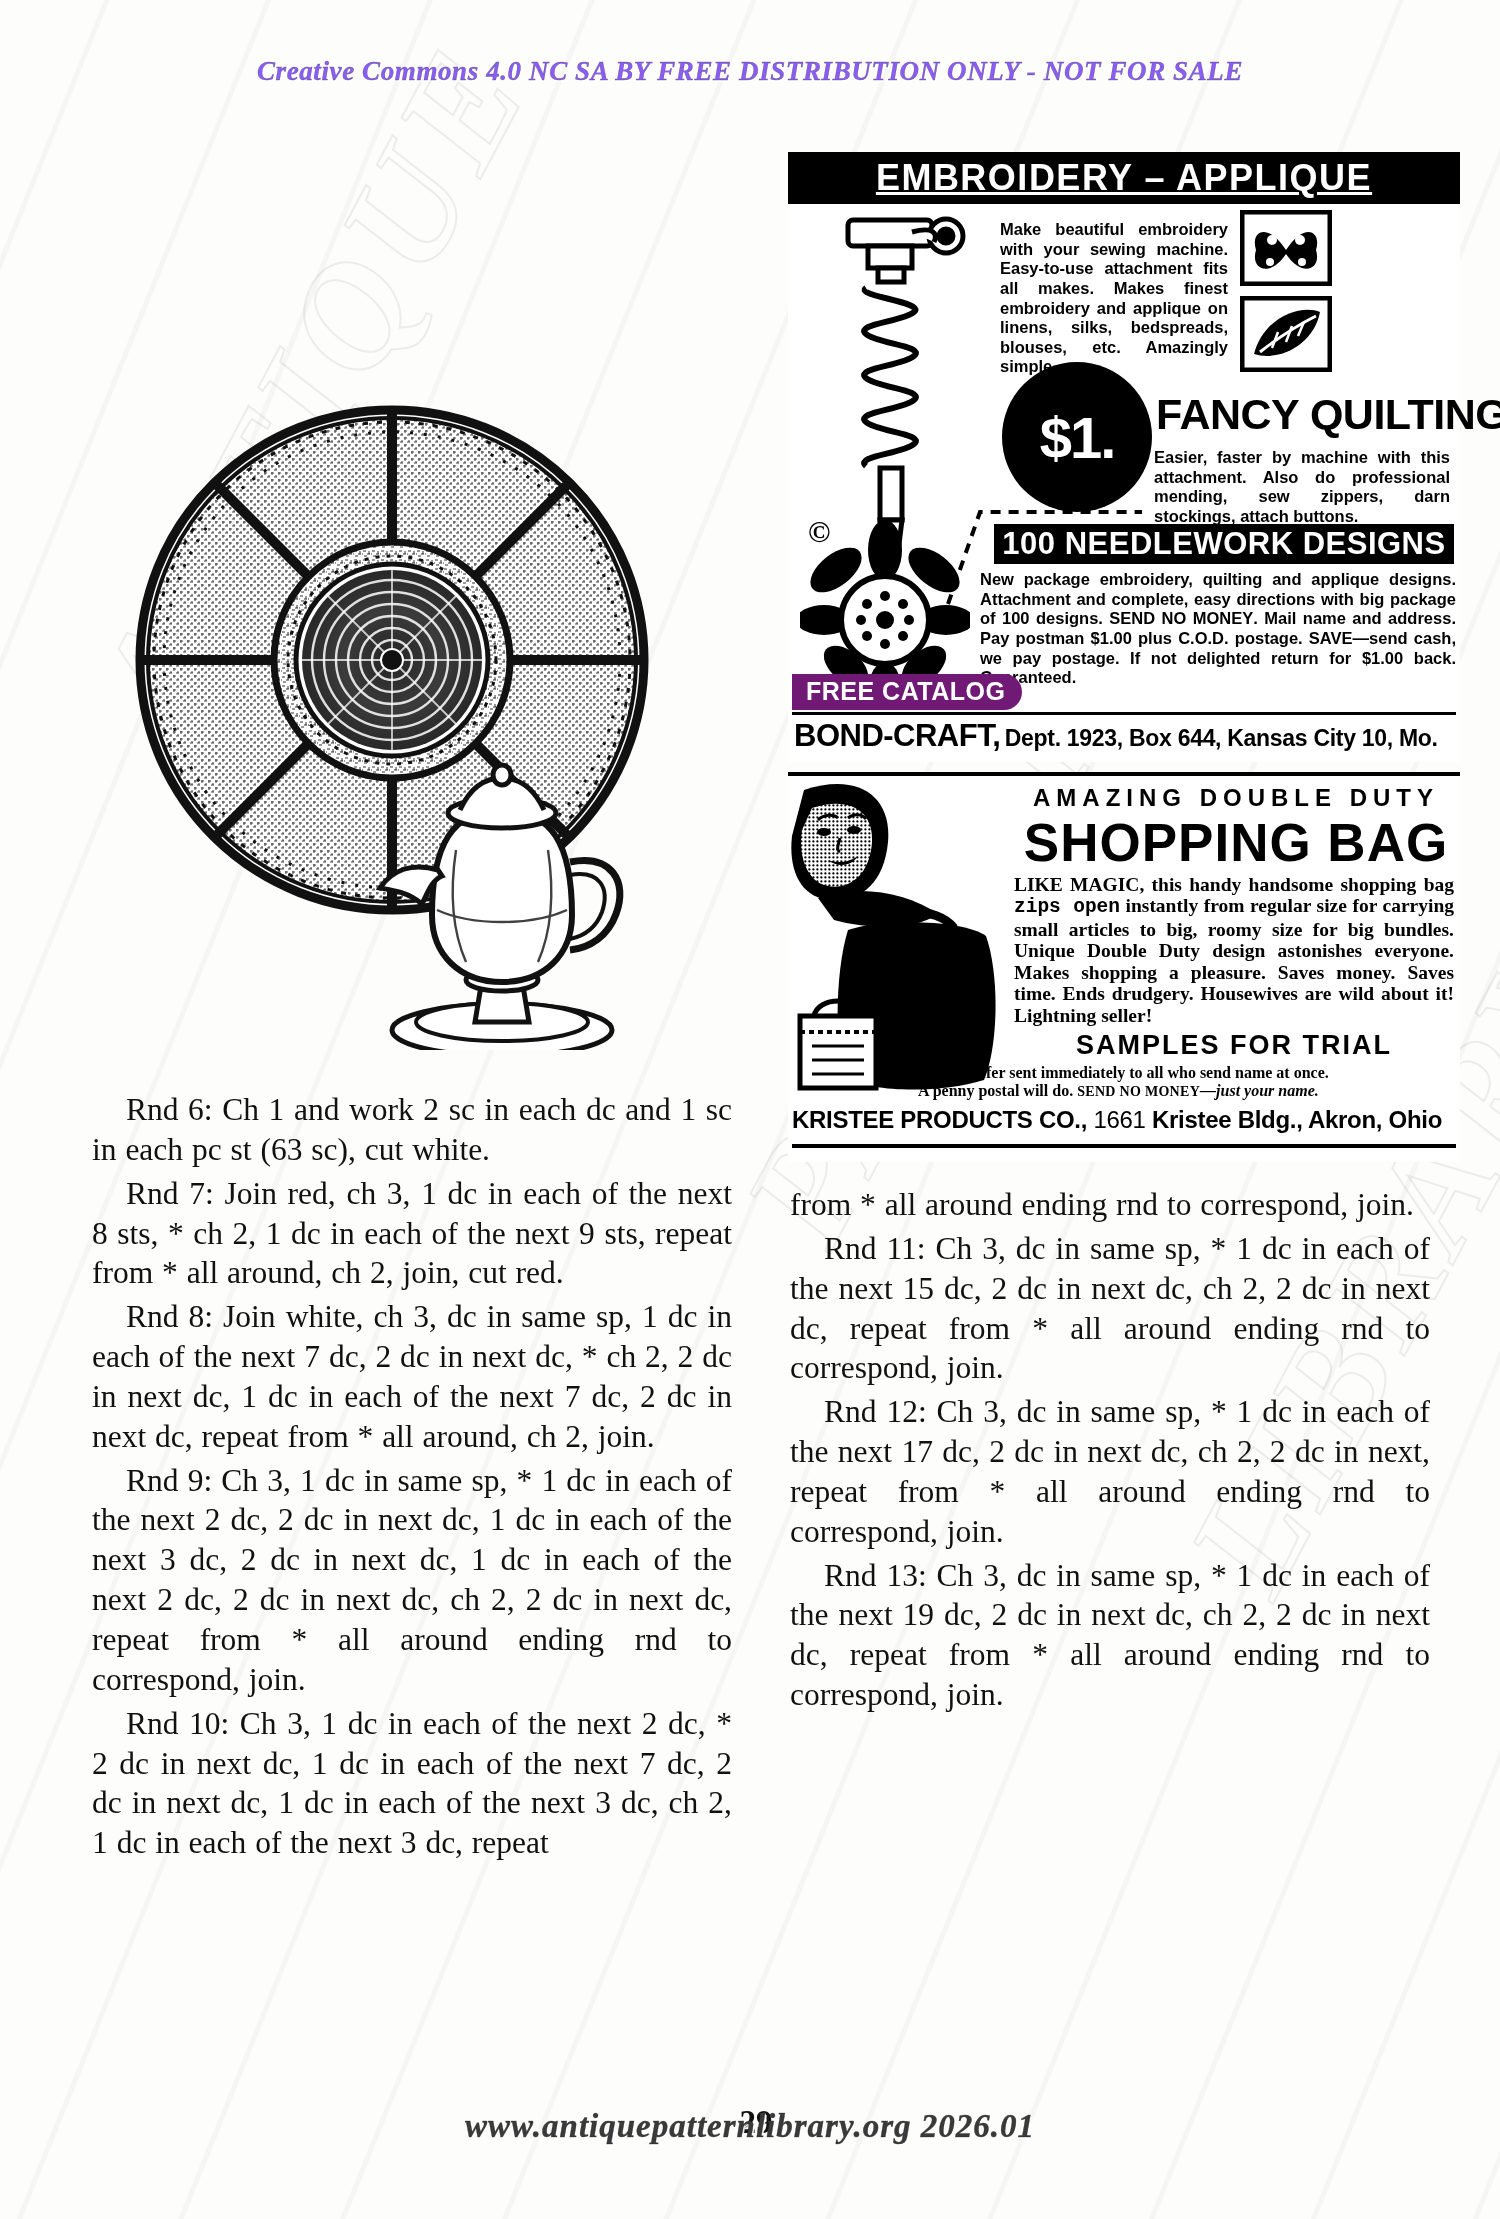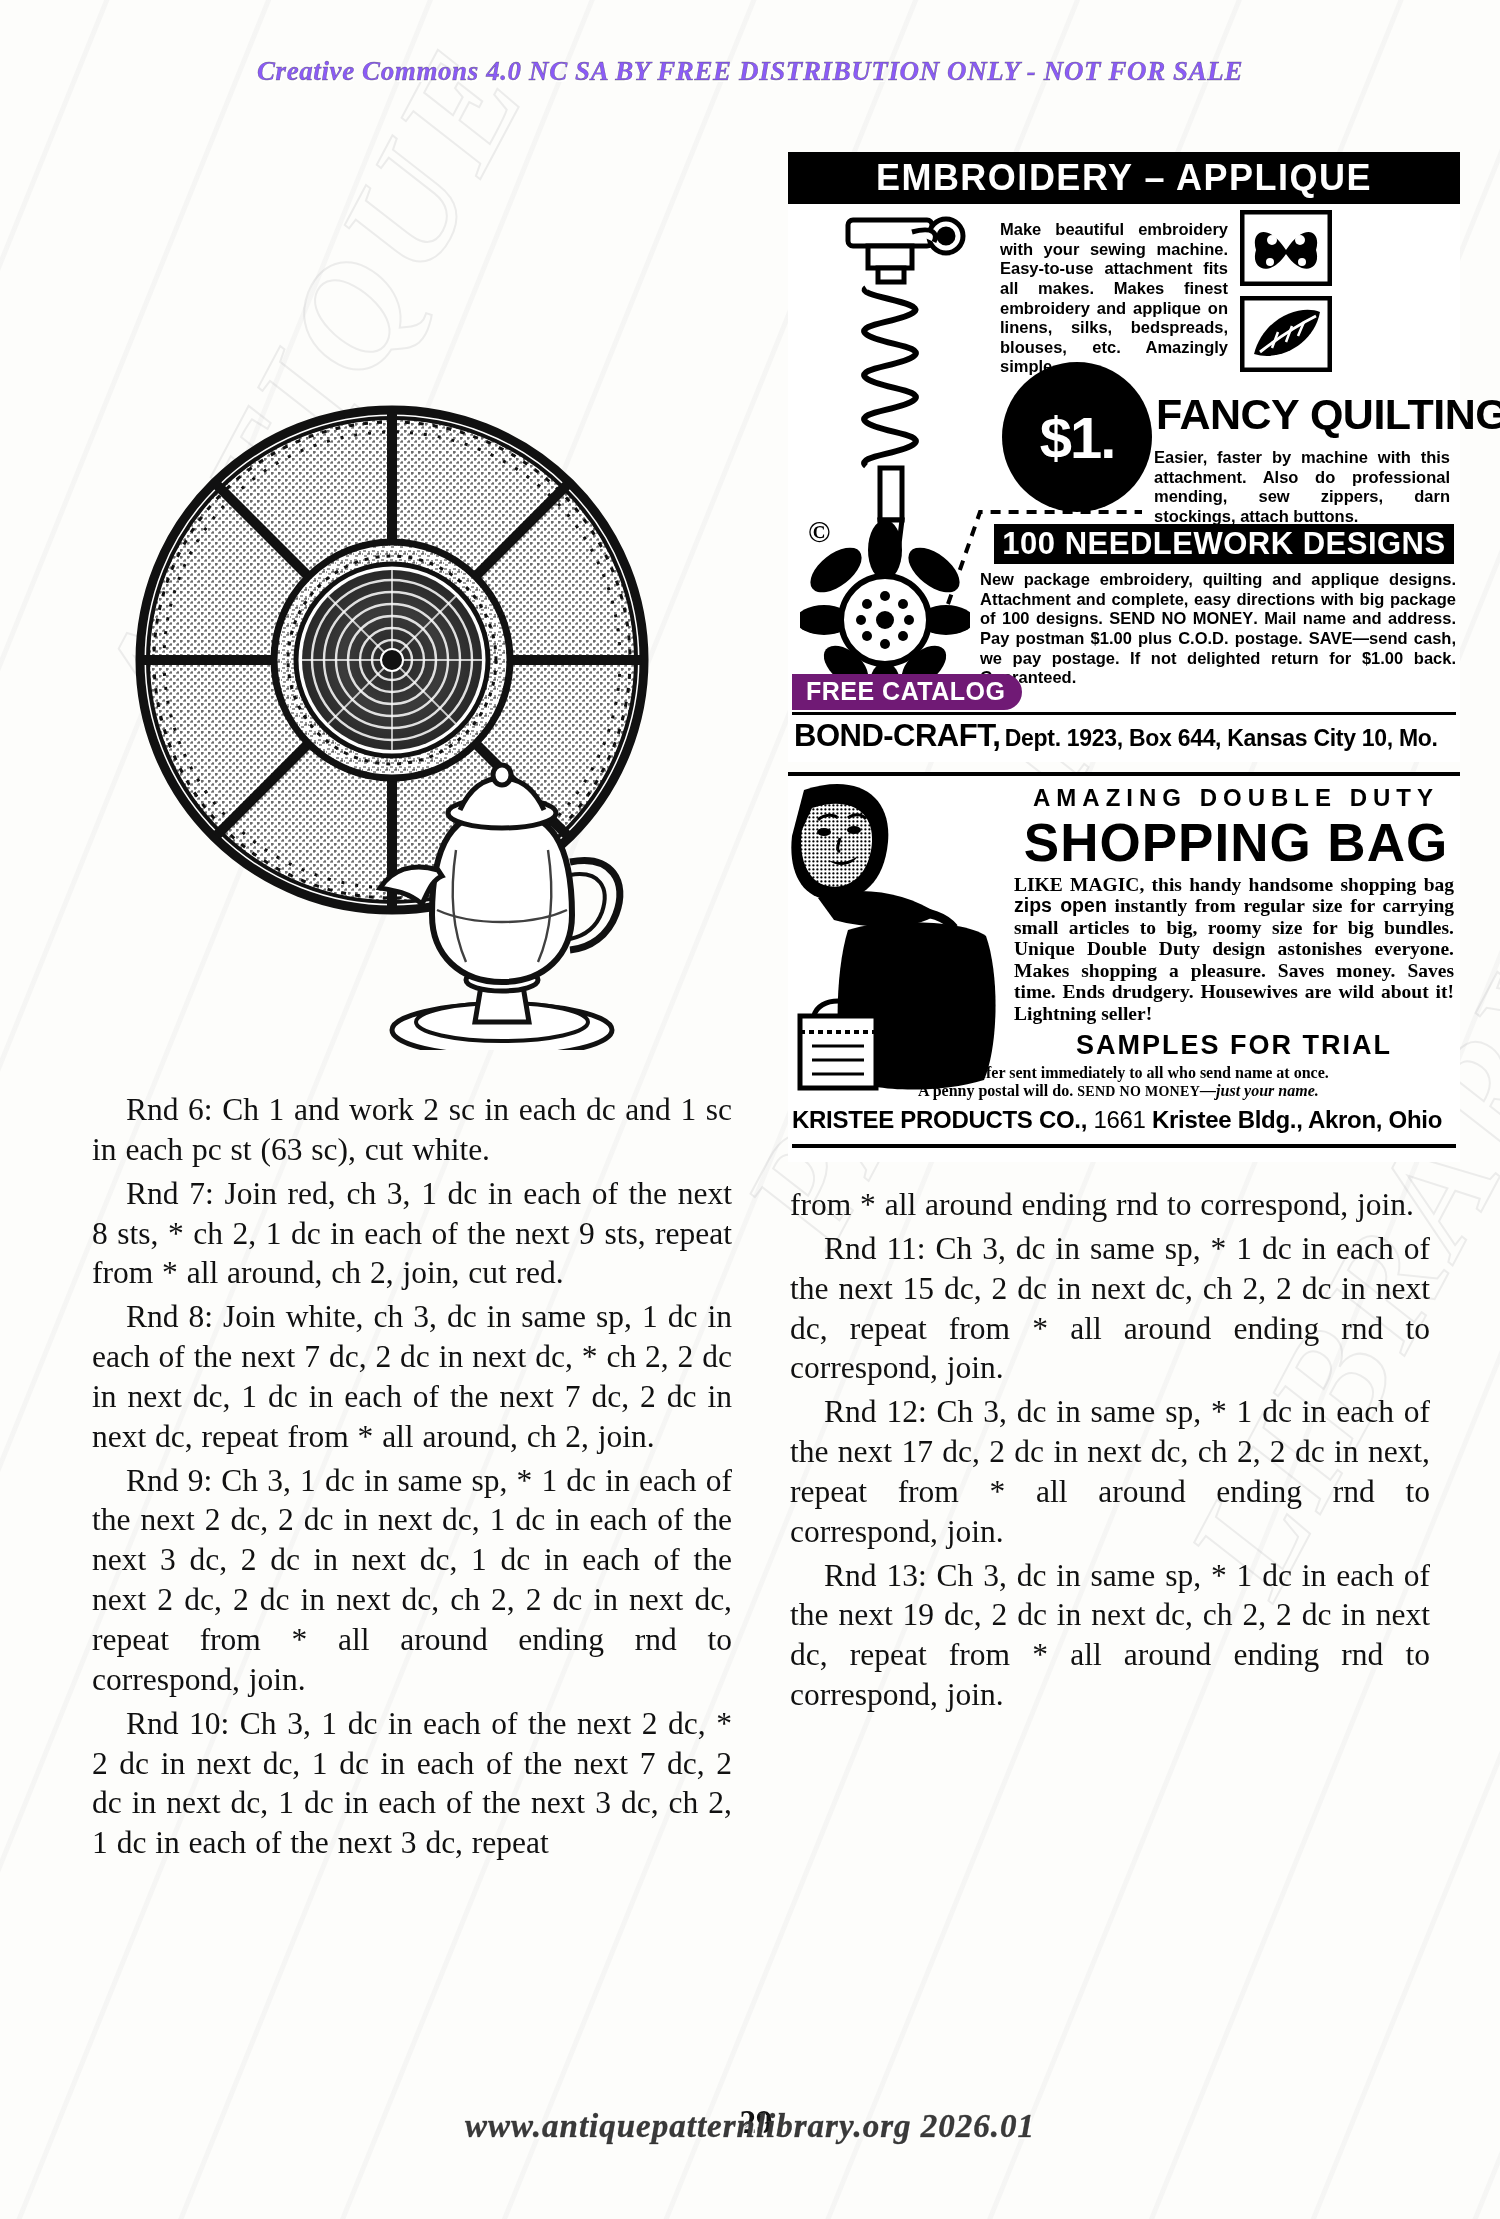--- a/index.html
+++ b/index.html
@@ -81,21 +81,21 @@
 
   .banner{
     background:#000; color:#fff;
     font-family:"Liberation Sans", sans-serif;
     font-weight:700;
     text-align:center;
     letter-spacing:2px;
   }
   .banner-embroidery{
     height:52px; line-height:52px;
-    font-size:36px; letter-spacing:1.5px;
+    font-size:36px; letter-spacing:1.5px;text-decoration:underline;
   }
   .banner-needlework{
     height:40px; line-height:40px;
     font-size:31px; letter-spacing:0.5px;
   }
   .adtext{
     font-family:"Liberation Sans", sans-serif;
     font-weight:700;
     font-size:16.5px;
     line-height:1.19;
@@ -146,21 +146,21 @@
   .sb-title{
     font-family:"Liberation Sans", sans-serif;
     font-weight:700; font-size:53px;
     letter-spacing:1px; text-align:center; color:#000;
   }
   .sb-body{
     font-family:"Liberation Serif", serif;
     font-weight:700; font-size:19.5px;
     line-height:1.1; text-align:justify; color:#000;
   }
-  .sb-body b{ font-family:Liberation Sans, sans-serif; }
+  .sb-body b{ font-family:Liberation Mono, monospace; }
   .sb-samples{
     font-family:"Liberation Sans", sans-serif;
     font-weight:700; font-size:27px;
     letter-spacing:2px; text-align:center; color:#000;
   }
   .sb-fine{
     font-family:"Liberation Serif", serif;
     font-weight:700; font-size:16px;
     line-height:1.12; color:#000;
   }

